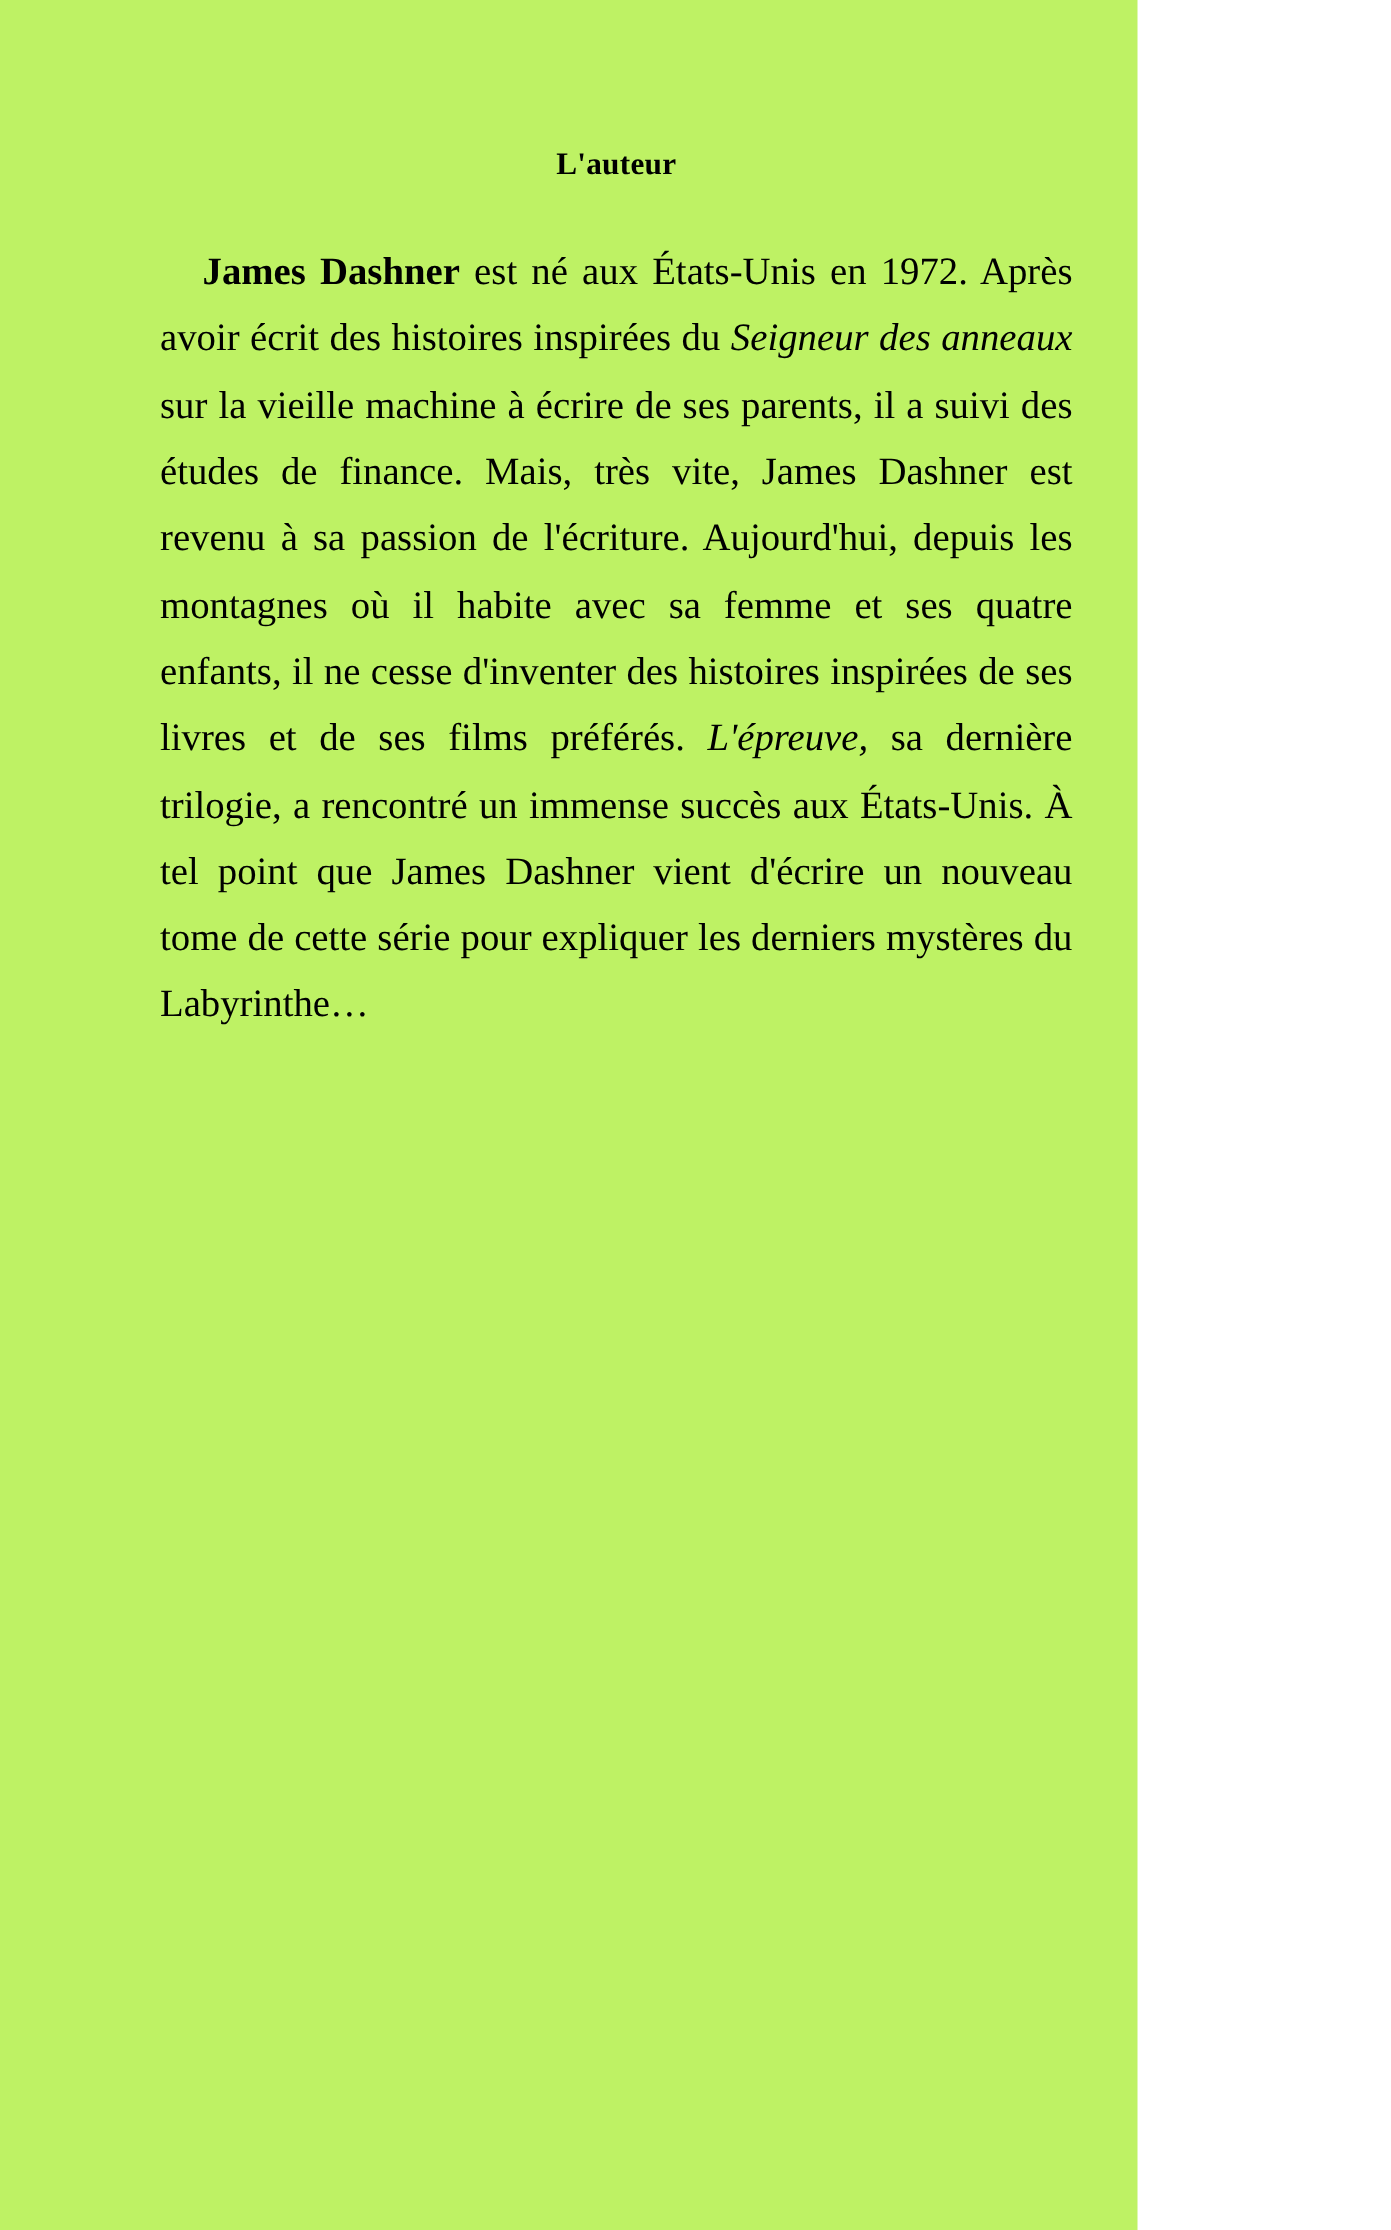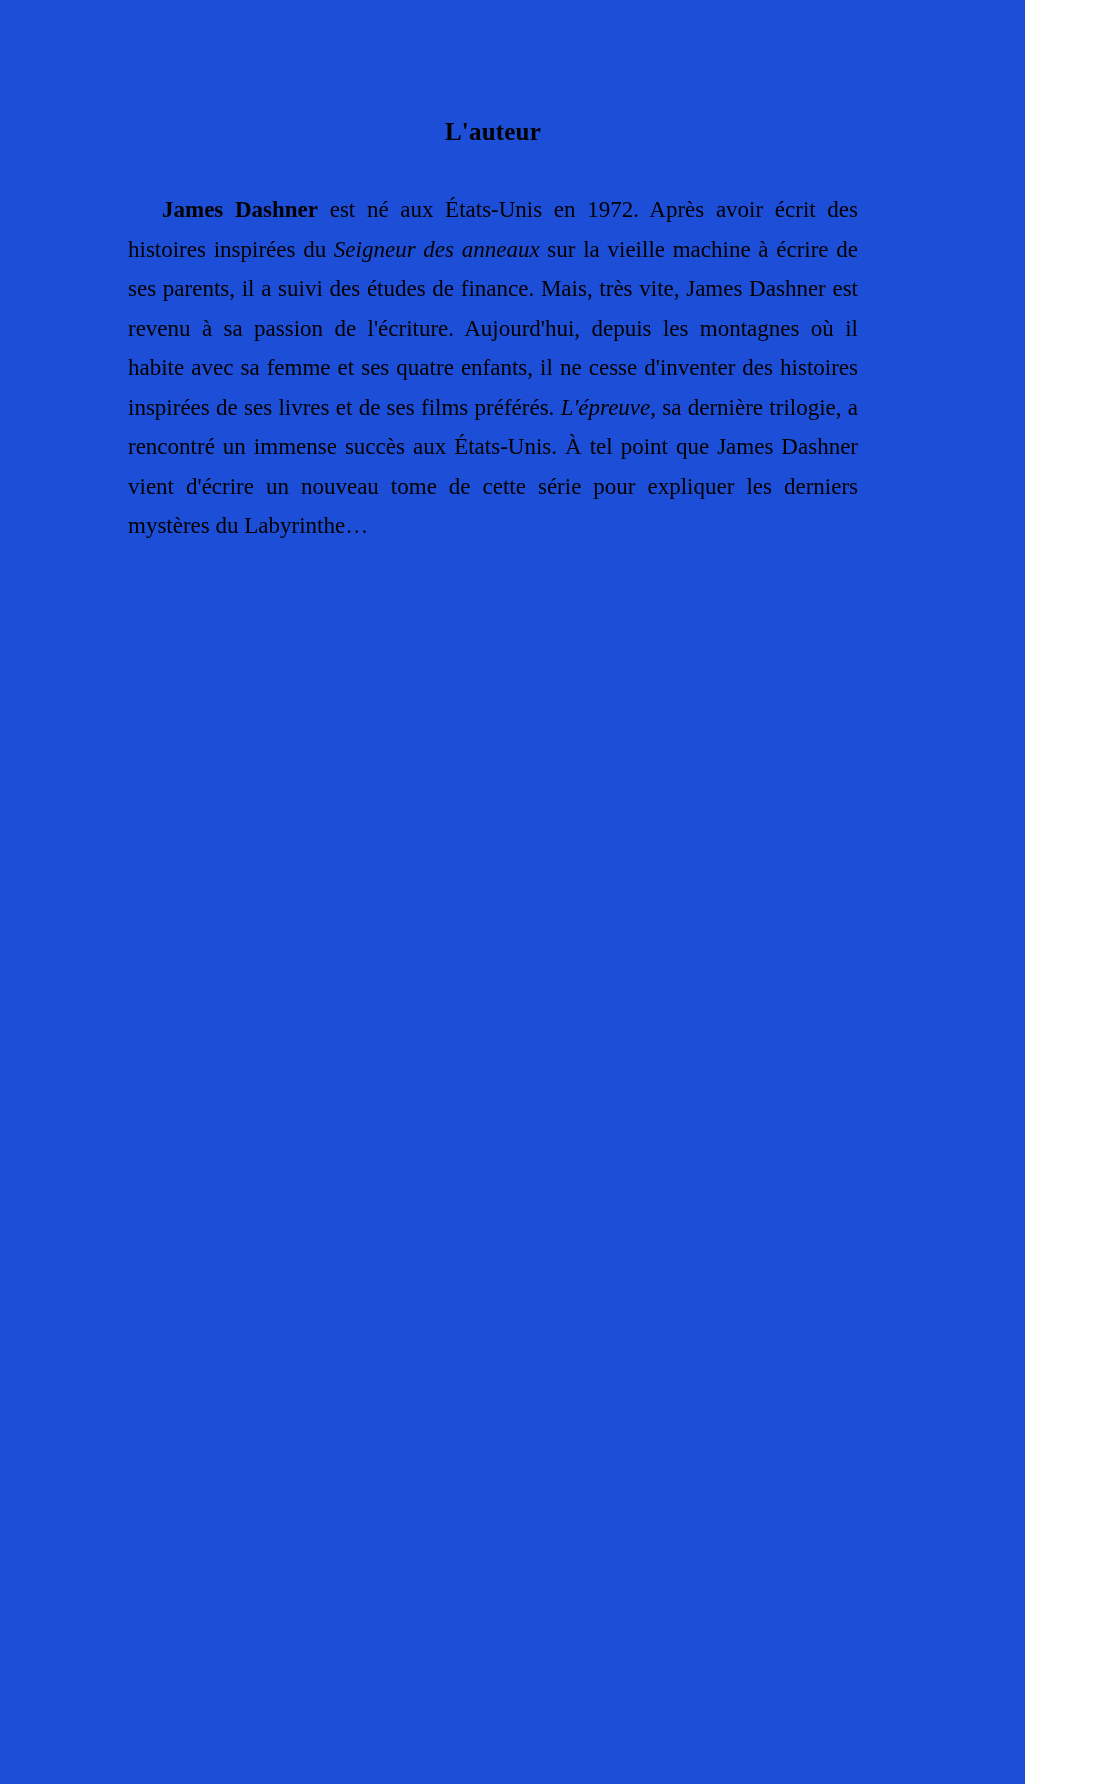--- a/index.html
+++ b/index.html
@@ -9,39 +9,39 @@
   }
   body {
     width: 1113px;
     height: 1784px;
     overflow: hidden;
     font-family: "Liberation Serif", "DejaVu Serif", serif;
     color: #000000;
   }
   .page {
     position: relative;
-    width: 1025px;
+    width: 910px;
     height: 1784px;
-    background: #1d4ed8;
+    background: #bef264;
   }
   .content {
     position: absolute;
     left: 128px;
     top: 118px;
     width: 730px;
   }
   .page-title {
     font-size: 25px;
     font-weight: bold;
     text-align: center;
     letter-spacing: 0.2px;
     margin: 0 0 44px 0;
   }
   .bio {
-    font-size: 23px;
+    font-size: 31px;
     line-height: 1.72;
     text-align: justify;
     text-justify: inter-word;
     margin: 0;
     text-indent: 34px;
     hyphens: manual;
   }
   .bio .name {
     font-weight: bold;
   }

